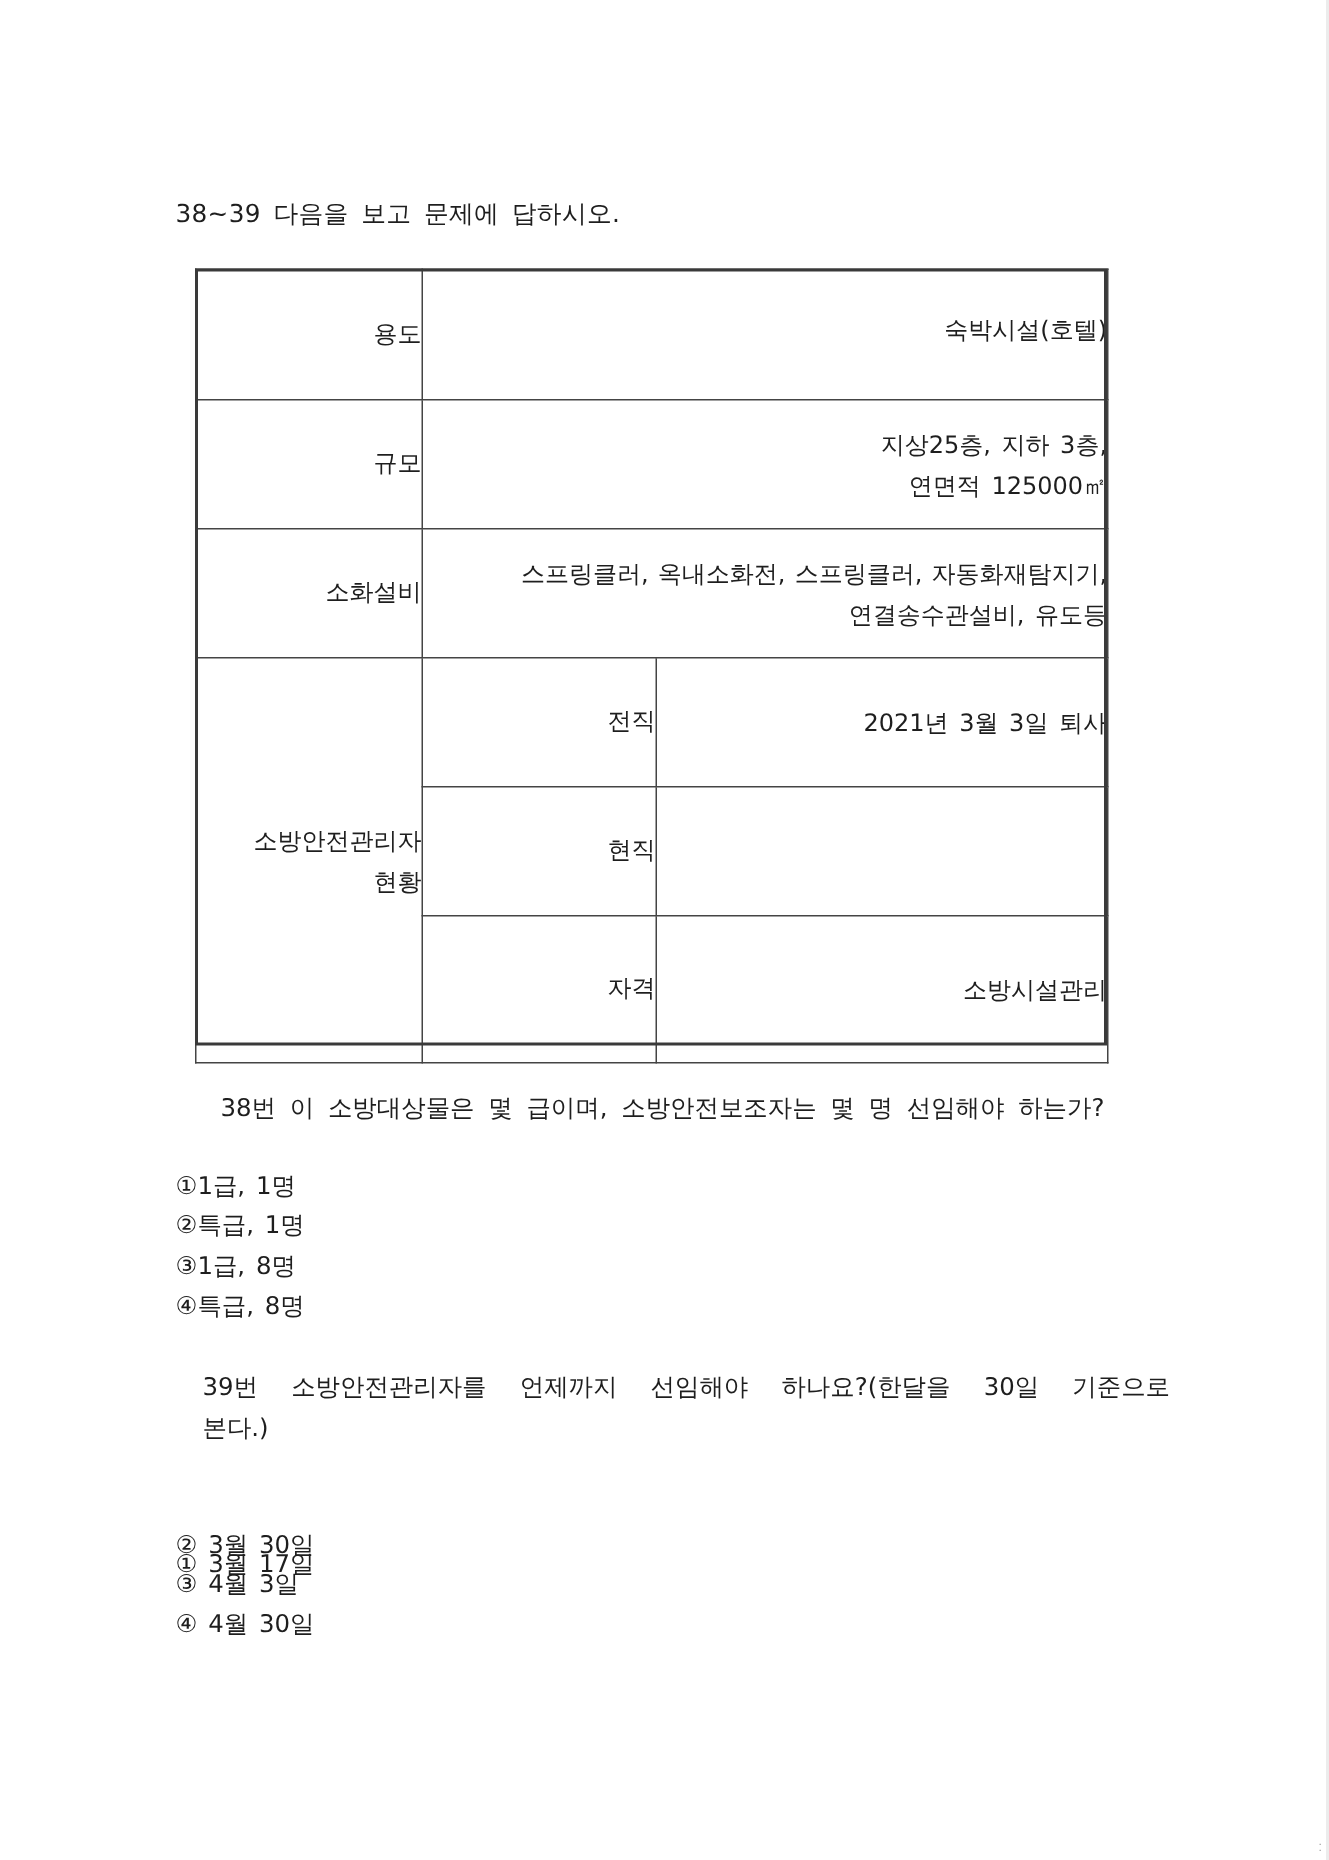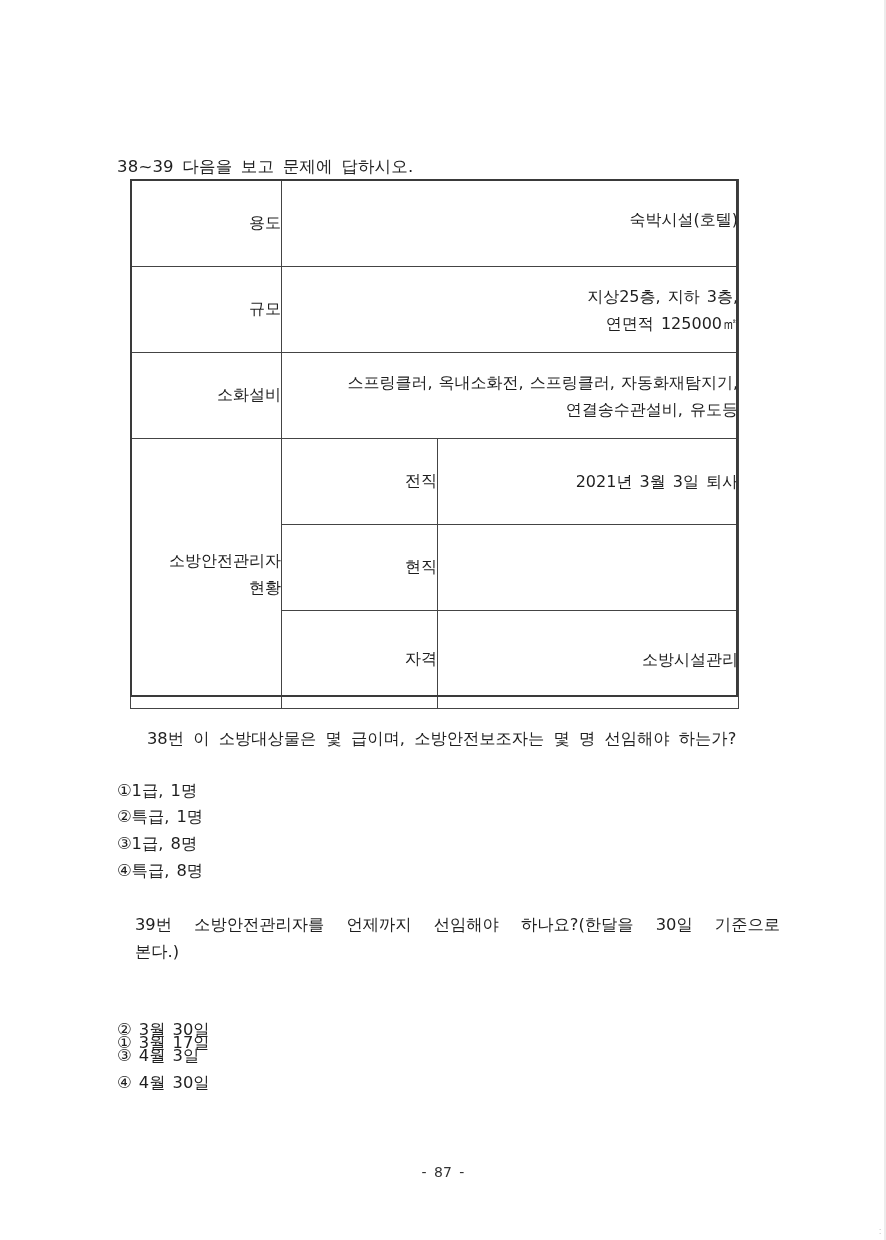--- a/index.html
+++ b/index.html
@@ -35,21 +35,21 @@
     top: 1228px;
     width: 5px;
     height: 8px;
     color: #999;
     font-size: 7px;
     line-height: 4px;
   }
   .heading {
     position: absolute;
     left: 117px;
-    top: 156px;
+    top: 132px;
     font-size: 16.5px;
     letter-spacing: 0.2px;
     word-spacing: 3px;
     white-space: nowrap;
   }
   table.info {
     position: absolute;
     left: 130px;
     top: 179px;
     width: 608px;
@@ -178,17 +178,16 @@
   <div class="opt" style="top:806px">②특급, 1명</div>
   <div class="opt" style="top:833px">③1급, 8명</div>
   <div class="opt" style="top:860px">④특급, 8명</div>
 
   <div class="q39">39번 소방안전관리자를 언제까지 선임해야 하나요?(한달을 30일 기준으로 본다.)</div>
   <div class="opt" style="top:1032px">① 3월 17일</div>
   <div class="opt" style="top:1019px">② 3월 30일</div>
   <div class="opt" style="top:1045px">③ 4월 3일</div>
   <div class="opt" style="top:1072px">④ 4월 30일</div>
 
-  <div class="page-number">- 87 -</div>
 
   <div class="right-edge"></div>
   <div class="corner-dots">·<br>·</div>
 </div>
 
 </body></html>

